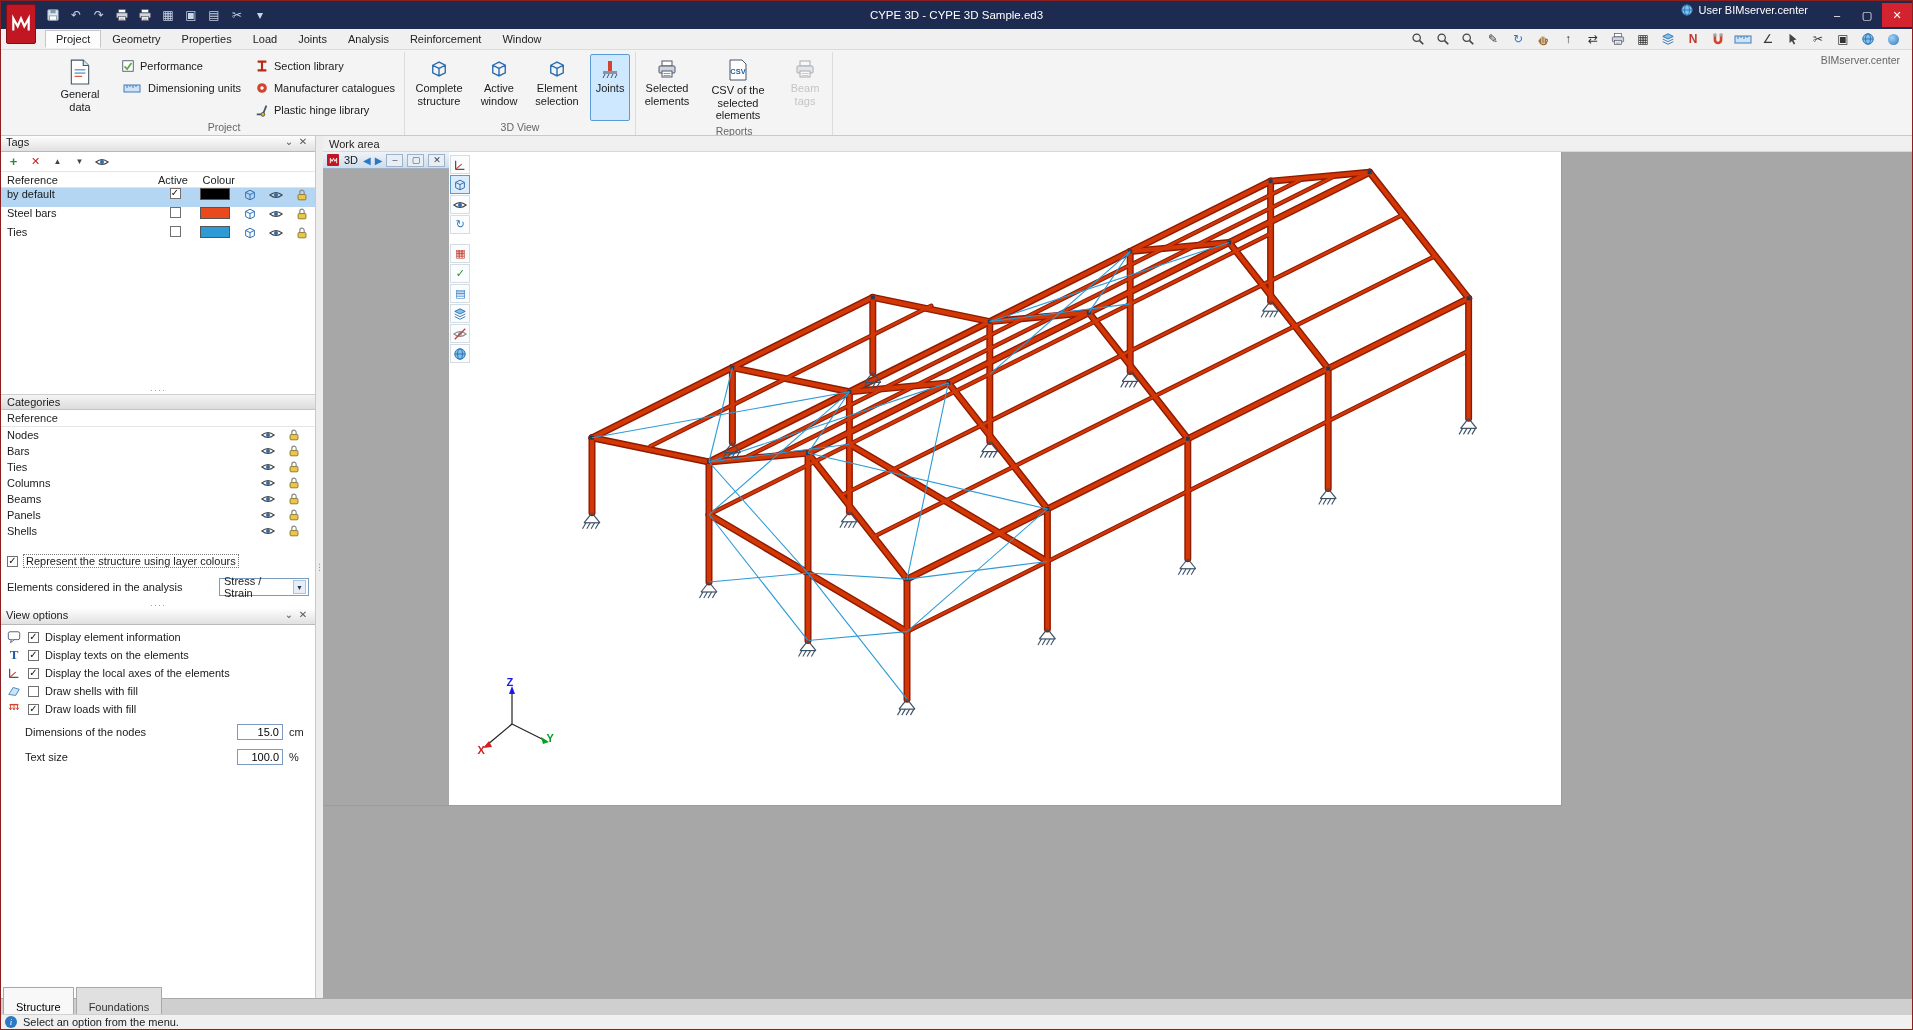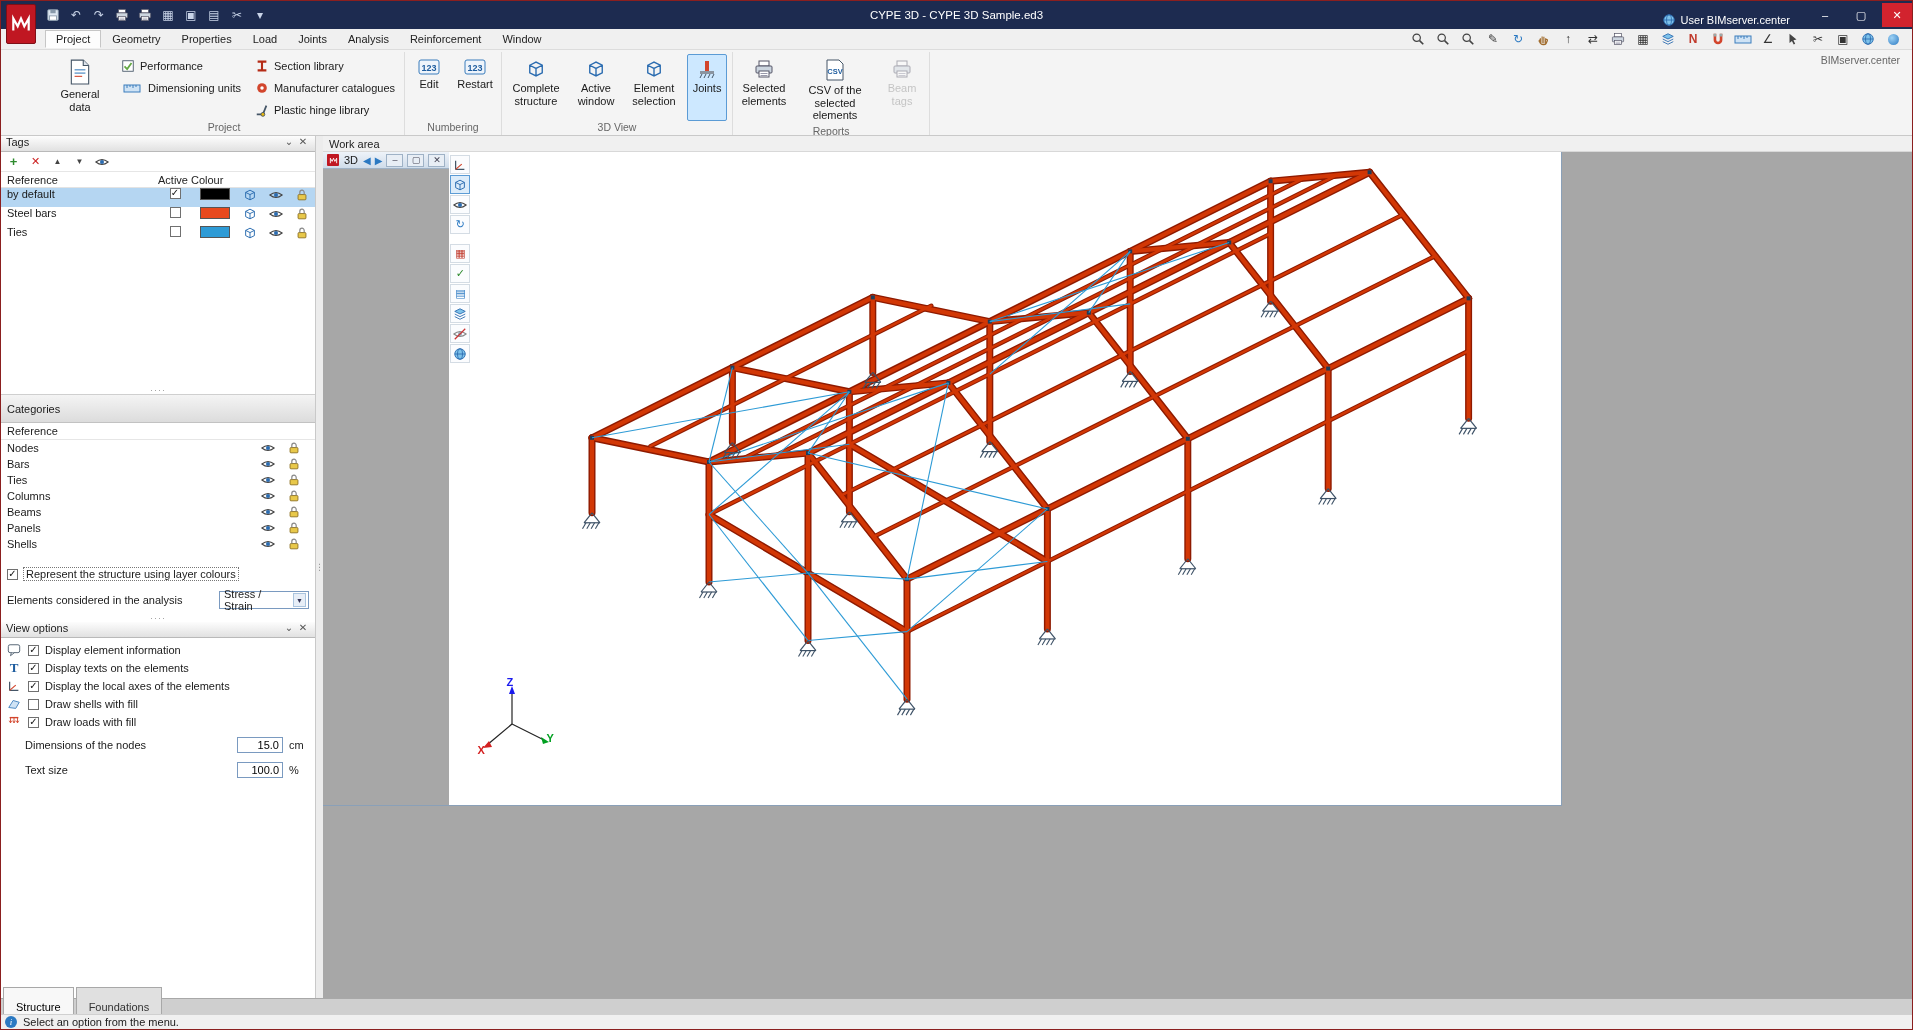--- a/index.html
+++ b/index.html
@@ -6,21 +6,21 @@
   html,body{width:1913px;height:1030px;overflow:hidden}
   body{font-family:"Liberation Sans","DejaVu Sans",sans-serif;font-size:11px;color:#1a1a1a;background:#f0f0f0}
   .app{width:1913px;height:1030px;border:1px solid #8b1f1f;display:flex;flex-direction:column;position:relative;background:#f0f0f0}
 
   
   .titlebar{height:28px;background:#1d2b50;display:flex;align-items:center;color:#dfe6f2;position:relative;flex:0 0 auto}
   .logo{position:absolute;top:3px;left:5px;width:30px;height:40px;z-index:9;background:#c01722;border:1px solid #7e0f17;border-radius:2px;display:flex;align-items:center;justify-content:center}
   .qat{display:flex;align-items:center;gap:3px;padding-left:42px}
   .qicon{width:20px;height:20px;display:flex;align-items:center;justify-content:center;color:#c9d4e8;font-size:12px}
   .title{position:absolute;left:50%;transform:translateX(-50%);font-size:11.5px;color:#fff;white-space:nowrap}
-  .tbright{margin-left:auto;display:flex;align-items:flex-end;gap:6px}
+  .tbright{margin-left:auto;display:flex;align-items:flex-start;}
   .userlabel{color:#fff;font-size:11px;display:flex;align-items:center;gap:5px;padding-right:14px}
   .winbtn{width:30px;height:24px;display:flex;align-items:center;justify-content:center;color:#fff;font-size:11px}
   .winbtn.close{background:#d2232e}
 
   
   .menurow{height:21px;background:#f0f0f0;display:flex;align-items:center;border-bottom:1px solid #dcdcdc;padding-left:44px;flex:0 0 auto}
   .mtab{padding:2px 10px;margin-right:1px;color:#222}
   .mtab[data-active="true"]{background:#fdfdfd;border:1px solid #c6c6c6;border-bottom-color:#fdfdfd}
   .viewicons{margin-left:auto;display:flex;align-items:center;gap:7px;padding-right:10px}
   .vi{width:18px;height:16px;display:flex;align-items:center;justify-content:center;color:#333;font-size:12px}
@@ -68,32 +68,32 @@
   
   .phead{height:16px;background:linear-gradient(#fdfdfd,#e1e1e1);border-bottom:1px solid #b9b9b9;display:flex;align-items:flex-start;padding:0 5px;color:#222;flex:0 0 auto}
   .phead .sp{flex:1}
   .phbtn{width:14px;text-align:center;color:#555;font-size:10px}
   .tagstoolbar{height:20px;display:flex;align-items:center;gap:7px;padding:0 5px;border-bottom:1px solid #e6e6e6;flex:0 0 auto}
   .tt{width:15px;height:15px;display:flex;align-items:center;justify-content:center}
   .plus{color:#2e8b2e;font-weight:bold;font-size:13px}
   .delx{color:#c22;font-weight:bold}
   .tri{color:#444;font-size:8px}
   .thead{display:flex;height:16px;align-items:center;border-bottom:1px solid #e3e3e3;color:#222;flex:0 0 auto}
-  .th-ref{flex:1;padding-left:6px}.th-a{width:36px;text-align:center}.th-c{width:44px;text-align:left}.th-pad{width:80px}
+  .th-ref{flex:1;padding-left:6px}.th-a{width:36px;text-align:center}.th-c{width:44px;text-align:right}.th-pad{width:80px}
   .trow{display:flex;align-items:flex-start;height:19px;flex:0 0 auto}
   .trow[data-selected="true"]{background:#b5d6f2}
   .tref{flex:1;padding-left:6px;white-space:nowrap;overflow:hidden}
   .tcell-a{width:36px;display:flex;justify-content:center}
   .tcell-c{width:44px;display:flex;justify-content:center}
   .tic{width:26px;display:flex;justify-content:center;align-items:center}
   .swatch{width:30px;height:12px;border:1px solid #555}
   .cb{width:11px;height:11px;border:1px solid #707070;background:#fff;display:inline-flex;align-items:center;justify-content:center;font-size:10px;color:#111;line-height:1}
   .cb[data-checked="true"]::after{content:"✓";margin-top:-1px}
   .hsplit{height:9px;display:flex;align-items:center;justify-content:center;color:#999;font-size:9px;letter-spacing:1px;flex:0 0 auto}
-  .cathead{height:29px;background:linear-gradient(#f4f4f4,#dcdcdc);border-top:1px solid #cfcfcf;border-bottom:1px solid #c2c2c2;display:flex;align-items:center;padding-left:6px;flex:0 0 auto}
+  .cathead{height:16px;background:linear-gradient(#f4f4f4,#dcdcdc);border-top:1px solid #cfcfcf;border-bottom:1px solid #c2c2c2;display:flex;align-items:center;padding-left:6px;flex:0 0 auto}
   .catcolhead{height:17px;display:flex;align-items:center;padding-left:6px;border-bottom:1px solid #e6e6e6;color:#222;flex:0 0 auto}
   .catrow{display:flex;align-items:center;height:16px;flex:0 0 auto}
   .catlabel{flex:1;padding-left:6px}
   .rowpad{width:8px}
   .cbrow{display:flex;align-items:center;gap:6px;height:16px;padding-left:6px;margin-top:14px;flex:0 0 auto}
   .focusbox{outline:1px dotted #777;padding:0 2px}
   .analysisrow{display:flex;align-items:center;justify-content:space-between;padding:9px 6px 4px 6px;flex:0 0 auto}
   .dd{width:90px;height:18px;border:1px solid #7a9ac0;background:#fff;display:flex;align-items:center;justify-content:center;padding:0 2px 0 4px}
   .ddcar{width:13px;height:14px;background:#e7eef7;border:1px solid #aac4de;display:flex;align-items:center;justify-content:center;font-size:7px;color:#335}
   .vorow{display:flex;align-items:center;gap:6px;height:18px;padding-left:5px;flex:0 0 auto}
@@ -401,37 +401,20 @@
             <svg class="ic14">
                 <use href="#sy-hinge"></use>
               </svg>
             <span>Plastic hinge library</span>
           </div>
         </div>
       </div>
       <div class="rlabel">Project</div>
     </div>
 
-    <div class="rgroup">
-      <div class="rbody">
-        <div class="bigbtn" style="width:38px">
-          <svg class="ic22">
-              <use href="#sy-123"></use>
-            </svg>
-          <span>Edit</span>
-        </div>
-        <div class="bigbtn" style="width:42px">
-          <svg class="ic22">
-              <use href="#sy-123"></use>
-            </svg>
-          <span>Restart</span>
-        </div>
-      </div>
-      <div class="rlabel">Numbering</div>
-    </div>
 
     <div class="rgroup">
       <div class="rbody">
         <div class="bigbtn" style="width:58px">
           <svg class="ic20">
               <use href="#sy-cube"></use>
             </svg>
           <span>Complete structure</span>
         </div>
         <div class="bigbtn" style="width:50px">

